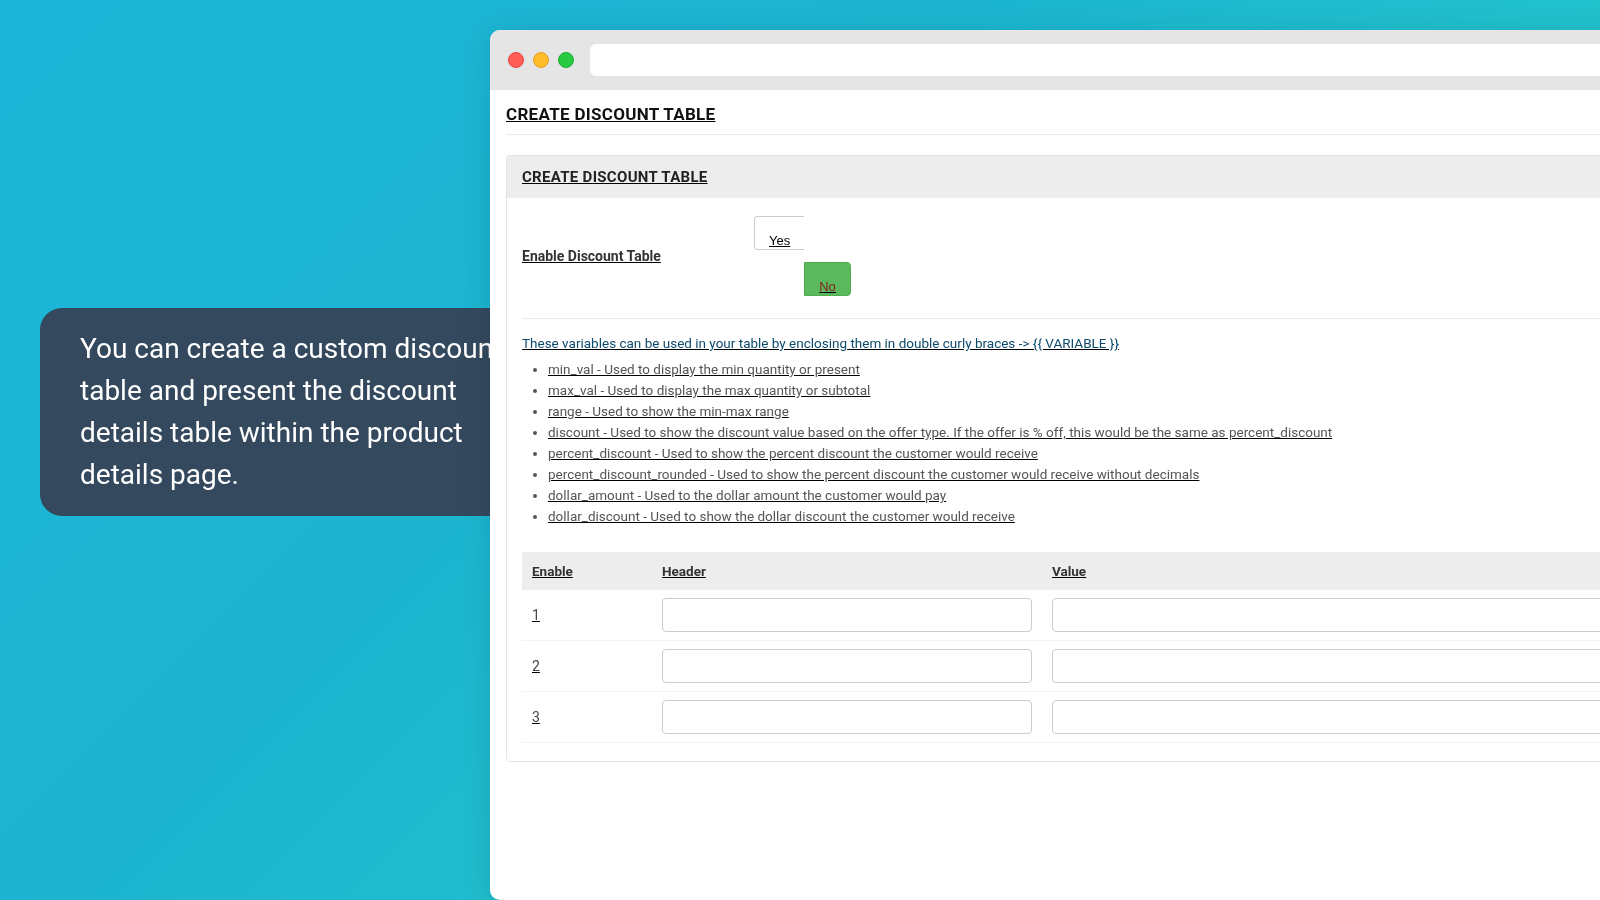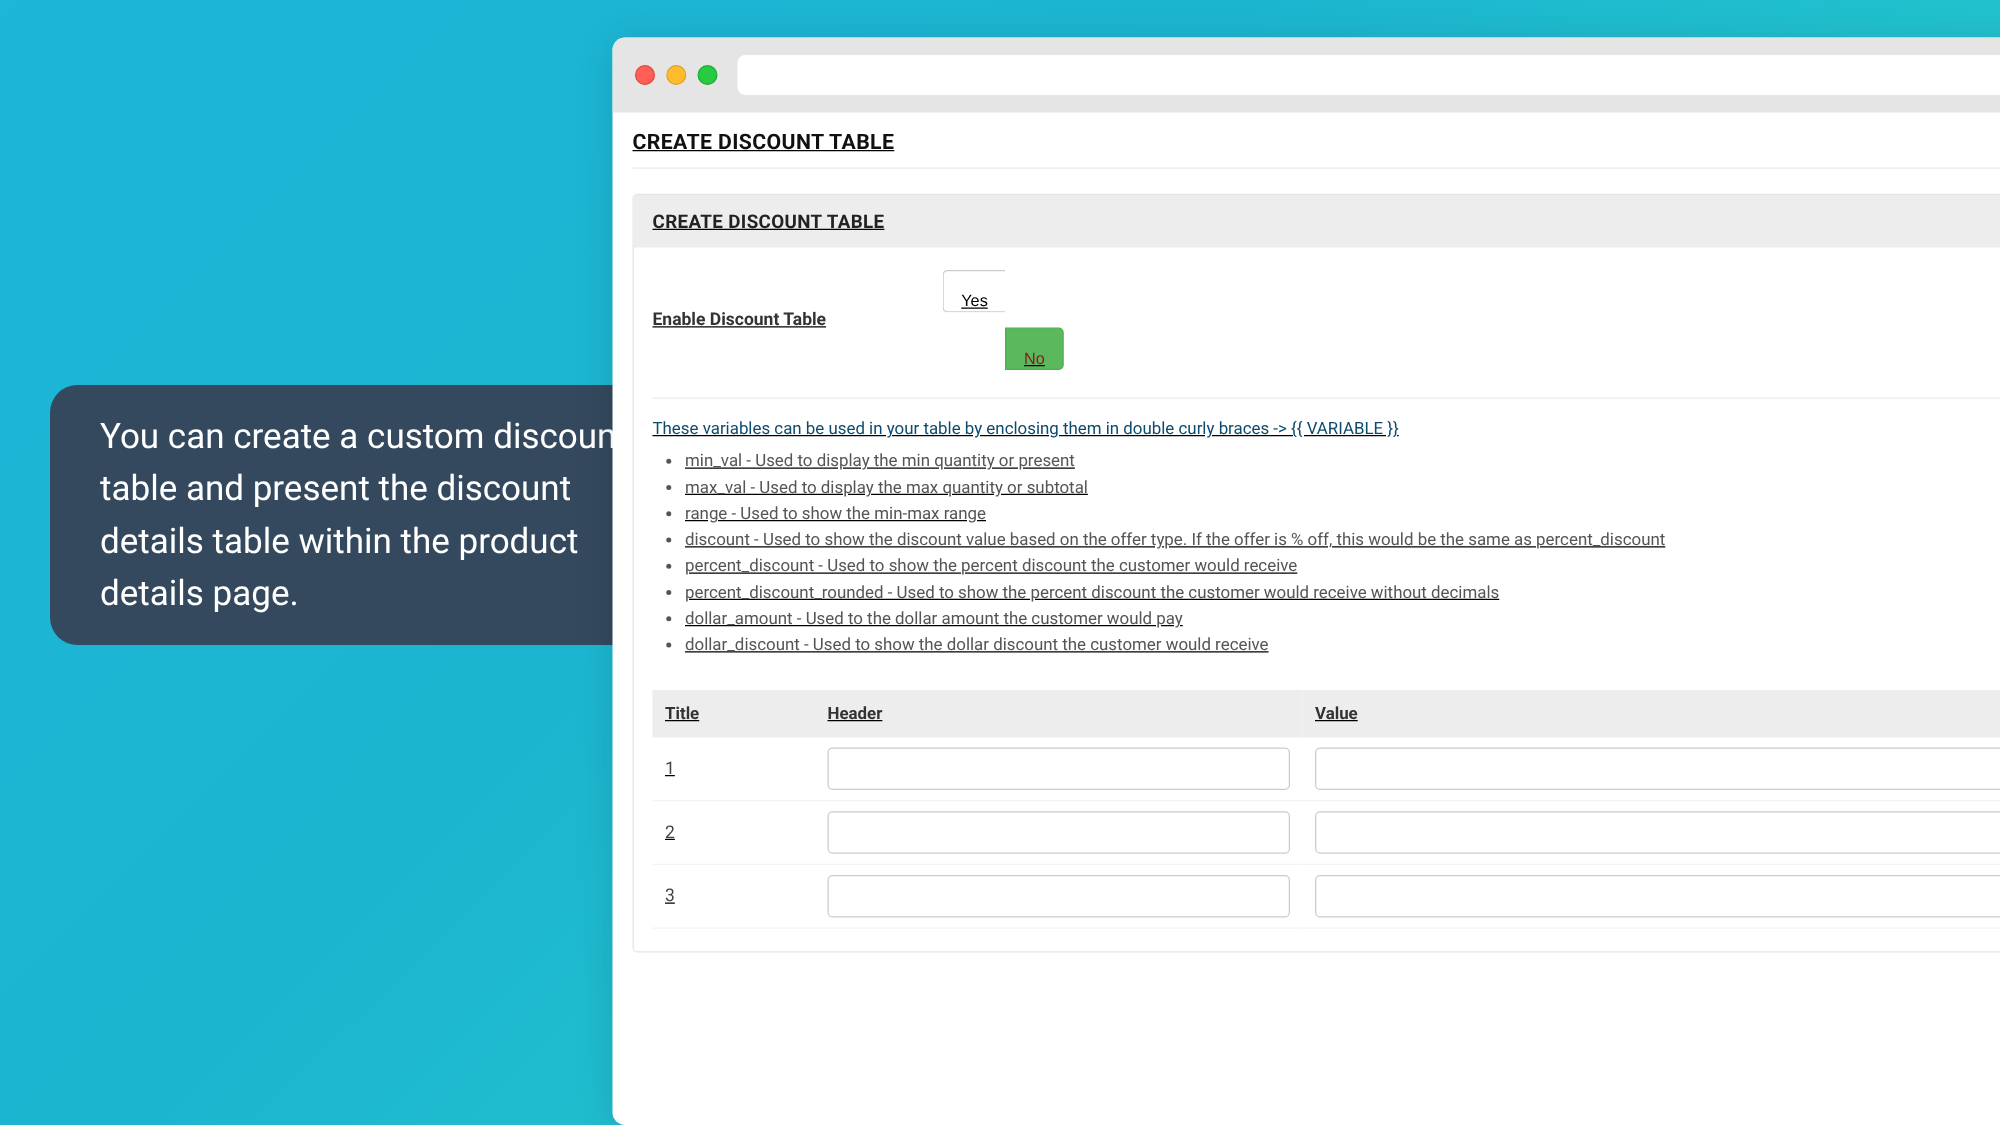--- a/index.html
+++ b/index.html
@@ -235,21 +235,21 @@
           <li>discount - Used to show the discount value based on the offer type. If the offer is % off, this would be the same as percent_discount</li>
           <li>percent_discount - Used to show the percent discount the customer would receive</li>
           <li>percent_discount_rounded - Used to show the percent discount the customer would receive without decimals</li>
           <li>dollar_amount - Used to the dollar amount the customer would pay</li>
           <li>dollar_discount - Used to show the dollar discount the customer would receive</li>
         </ul>
 
         <table class="cfg-table">
           <thead>
             <tr>
-              <th class="col-col">Title</th>
+              <th class="col-col">Enable</th>
               <th class="col-header">Header</th>
               <th class="col-value">Value</th>
             </tr>
           </thead>
           <tbody>
             <tr>
               <td>1</td>
               <td><input type="text" value="" style=""></td>
               <td><input type="text" value="" style=""></td>
             </tr>

